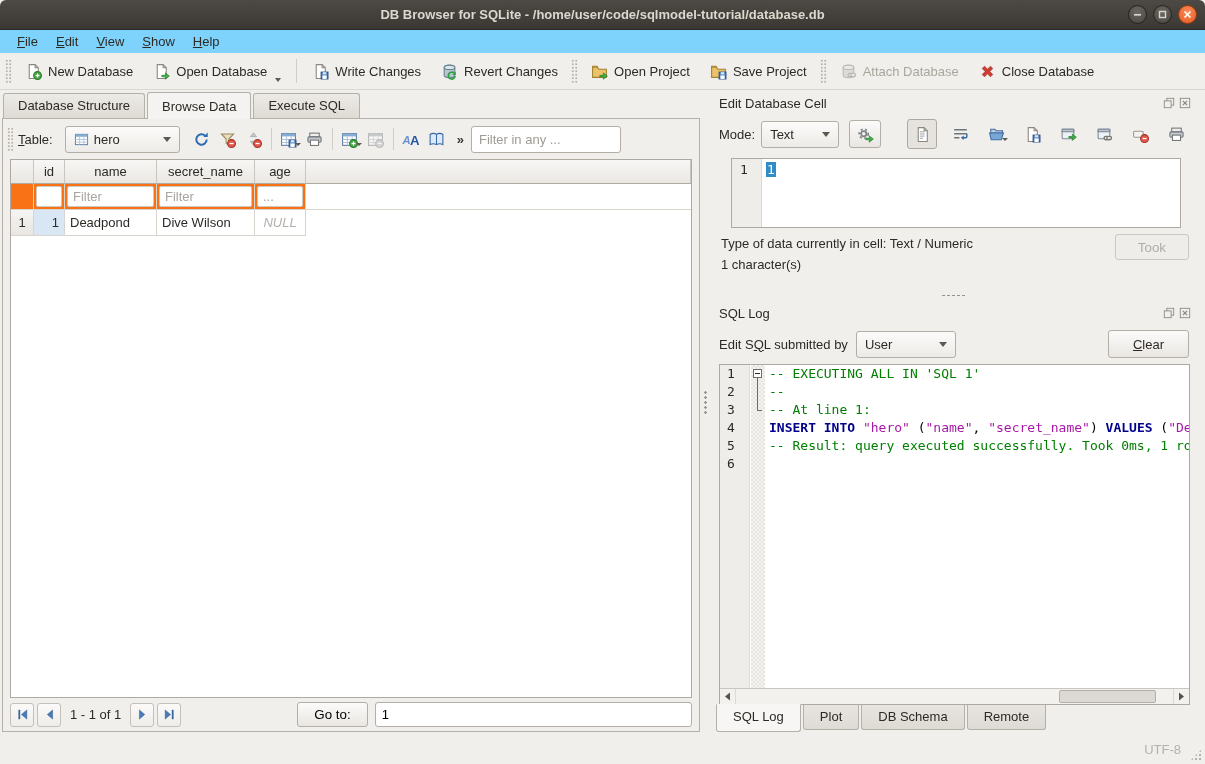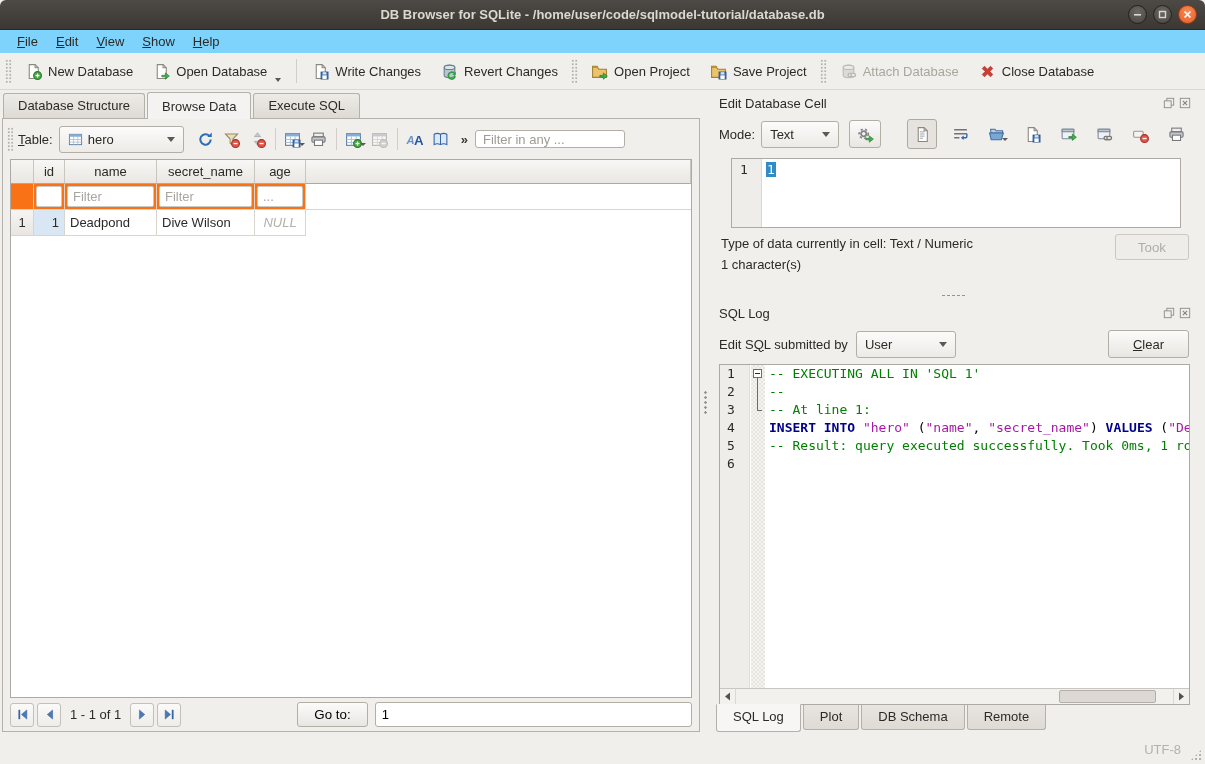--- a/index.html
+++ b/index.html
@@ -43,27 +43,27 @@
   .tab.active { background:#f5f3f1; padding-top:6px; position:relative; z-index:2; margin-bottom:-1px; }
 
   .tab-frame { flex:1; margin:0 2px 3px 2px; border:1px solid #b5b0a9; background:#f1efec; display:flex; flex-direction:column; min-height:0; position:relative; z-index:1; }
 
   
   .browse-controls { height:40px; flex:0 0 40px; display:flex; align-items:center; padding:0 8px 0 4px; gap:1px; }
   .ctl-handle { width:6px; height:24px; margin-right:4px; background-image:radial-gradient(#b4b0a8 1px, transparent 1.2px); background-size:3.5px 3.5px; }
   .lbl-mnemonic u { text-decoration:underline; }
   .combo { display:inline-flex; align-items:center; gap:5px; height:27px; padding:0 8px; border:1px solid #b3aea6; border-radius:3px; background:linear-gradient(#fcfbfa,#edebe7); }
   .combo .caret { width:0; height:0; border-left:4px solid transparent; border-right:4px solid transparent; border-top:5px solid #5c5953; margin-left:10px; }
-  .combo-table { width:125px; margin-left:5px; margin-right:8px; }
+  .combo-table { width:115px; margin-left:11px; margin-right:8px; }
   .icbtn { width:26px; height:26px; display:flex; align-items:center; justify-content:center; position:relative; }
   .icbtn.disabled { opacity:.5; filter:grayscale(.8); }
   .icbtn .dd-caret { position:absolute; right:1px; bottom:2px; border-left-width:3px; border-right-width:3px; border-top-width:3.5px; }
   .ctl-sep { width:1px; height:22px; background:#d2cec7; margin:0 4px; }
   .overflow-chevron { font-size:13px; font-weight:bold; color:#3a3733; padding:0 6px; }
-  .filter-any { height:18px; width:150px; border:1px solid #b3aea6; border-radius:3px; padding:0 7px; font-size:13px; font-family:inherit; color:#2d2a26; background:#fff; }
+  .filter-any { height:27px; width:150px; border:1px solid #b3aea6; border-radius:3px; padding:0 7px; font-size:13px; font-family:inherit; color:#2d2a26; background:#fff; }
   .filter-any::placeholder { color:#9f9b94; }
 
   
   .grid-wrap { flex:1; margin:0 7px; border:1px solid #aeaaa3; background:#fff; overflow:hidden; display:flex; flex-direction:column; min-height:0; }
   .grid-row { display:flex; }
   .gcell { border-right:1px solid #d8d5cf; border-bottom:1px solid #d8d5cf; overflow:hidden; white-space:nowrap; }
   .ghead .gcell { background:linear-gradient(#f8f7f5,#eae7e3); border-right:1px solid #c9c5bf; border-bottom:1px solid #aeaaa3; text-align:center; padding:4px 4px; font-size:13px; }
   .gfilter .gcell { background:#f97316; padding:2px 2px; }
   .gfilter input { width:100%; height:21px; border:1px solid #ccc8c2; border-radius:2px; padding:0 5px; font-size:13px; font-family:inherit; background:#fff; }
   .gfilter input::placeholder { color:#a9a5a0; }

